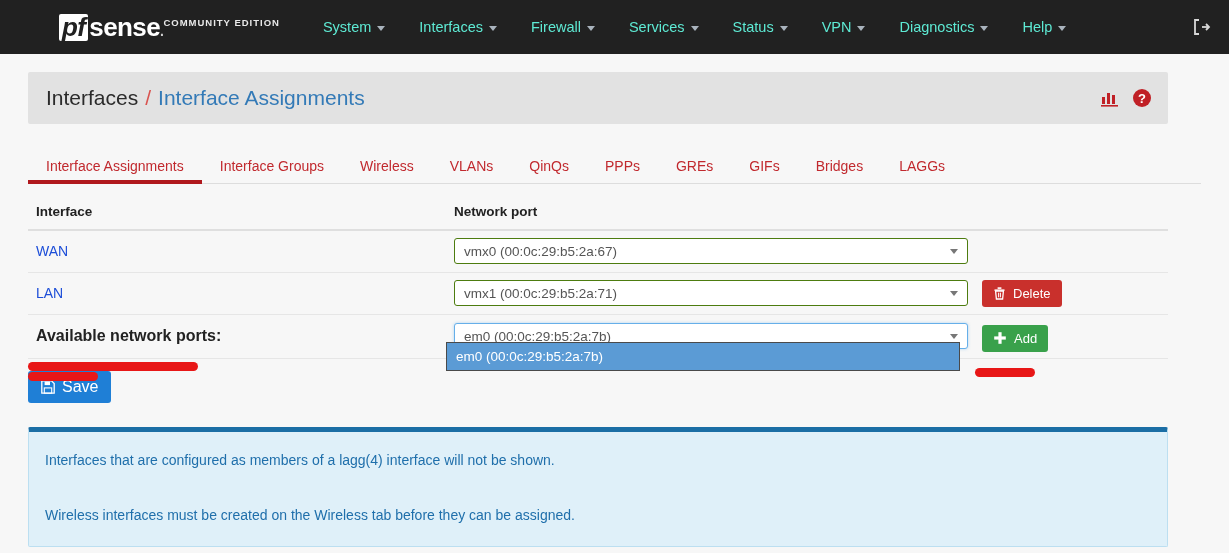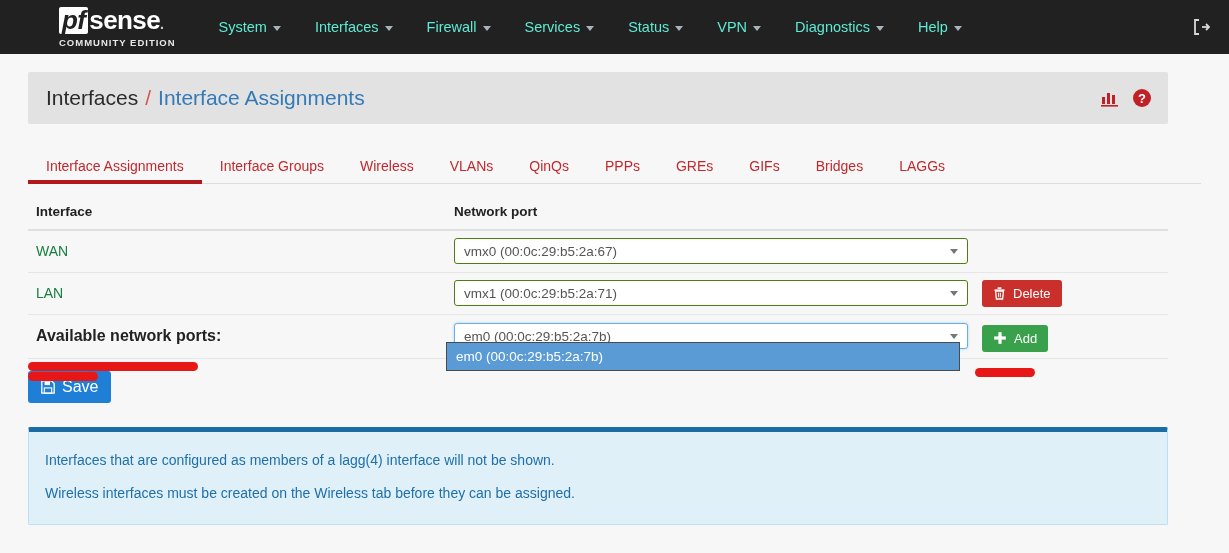--- a/index.html
+++ b/index.html
@@ -10,21 +10,21 @@
     overflow: hidden;
   }
 
   
   .navbar {
     height: 54px; background: #212121;
     display: flex; align-items: center;
     padding: 0 18px 0 14px;
     position: relative;
   }
-  .brand { display: flex; flex-direction: column; justify-content: center; margin-right: 26px; padding-left: 45px; }
+  .brand { display: flex; flex-direction: row; justify-content: center; margin-right: 26px; padding-left: 45px; }
   .brand-logo {
     font-size: 26px; font-weight: bold; color: #ffffff;
     letter-spacing: -0.6px; line-height: 1; position: relative;
     display: flex; align-items: baseline;
   }
   .brand-pf {
     background: #ffffff; color: #212121; font-style: italic;
     padding: 0 3px 1px 3px; border-radius: 2px; margin-right: 1px;
     font-weight: bold;
   }
@@ -85,21 +85,21 @@
   th {
     text-align: left; font-size: 13.5px; color: #222; font-weight: bold;
     padding: 6px 0 10px 8px; border-bottom: 2px solid #dfdfdf;
   }
   td {
     padding: 6px 0 6px 8px; border-bottom: 1px solid #e6e6e6;
     vertical-align: middle; height: 42px;
   }
   .col-iface { width: 418px; }
   .col-port  { width: 520px; }
-  .iface-link { color: #15803d; font-size: 14px; cursor: pointer; }
+  .iface-link { color: #1d4ed8; font-size: 14px; cursor: pointer; }
   .iface-label { font-size: 16px; font-weight: bold; color: #222; }
 
   
   .select {
     width: 514px; height: 26px; background: #fff;
     border: 1px solid #4d7c0f; border-radius: 3px;
     font-size: 13.5px; color: #555; display: flex; align-items: center;
     padding: 0 9px; position: relative; cursor: pointer;
   }
   .select.focused { border: 1px solid #66afe9; box-shadow: 0 0 3px rgba(102,175,233,.5); }
@@ -137,21 +137,21 @@
   
   .infopanel {
     margin: 24px 61px 0 28px;
     background: #dff0f9;
     border: 1px solid #bcdff1;
     border-top: 5px solid #1b6ea5;
     padding: 18px 20px 20px 16px;
     border-radius: 2px;
   }
   .infoline { color: #1f6fab; font-size: 14px; line-height: 1.5; }
-  .infoline + .infoline { margin-top: 12px; }
+  .infoline + .infoline { margin-top: 34px; }
 
   
   .annot {
     position: absolute; background: #e81717;
     border-radius: 7px; z-index: 60; pointer-events: none;
   }
   #annot-available { left: 28px;  top: 362px; width: 170px; height: 9px; }
   #annot-save      { left: 28px;  top: 372px; width: 70px;  height: 9px; }
   #annot-add       { left: 975px; top: 368px; width: 60px;  height: 9px; }
 </style>

